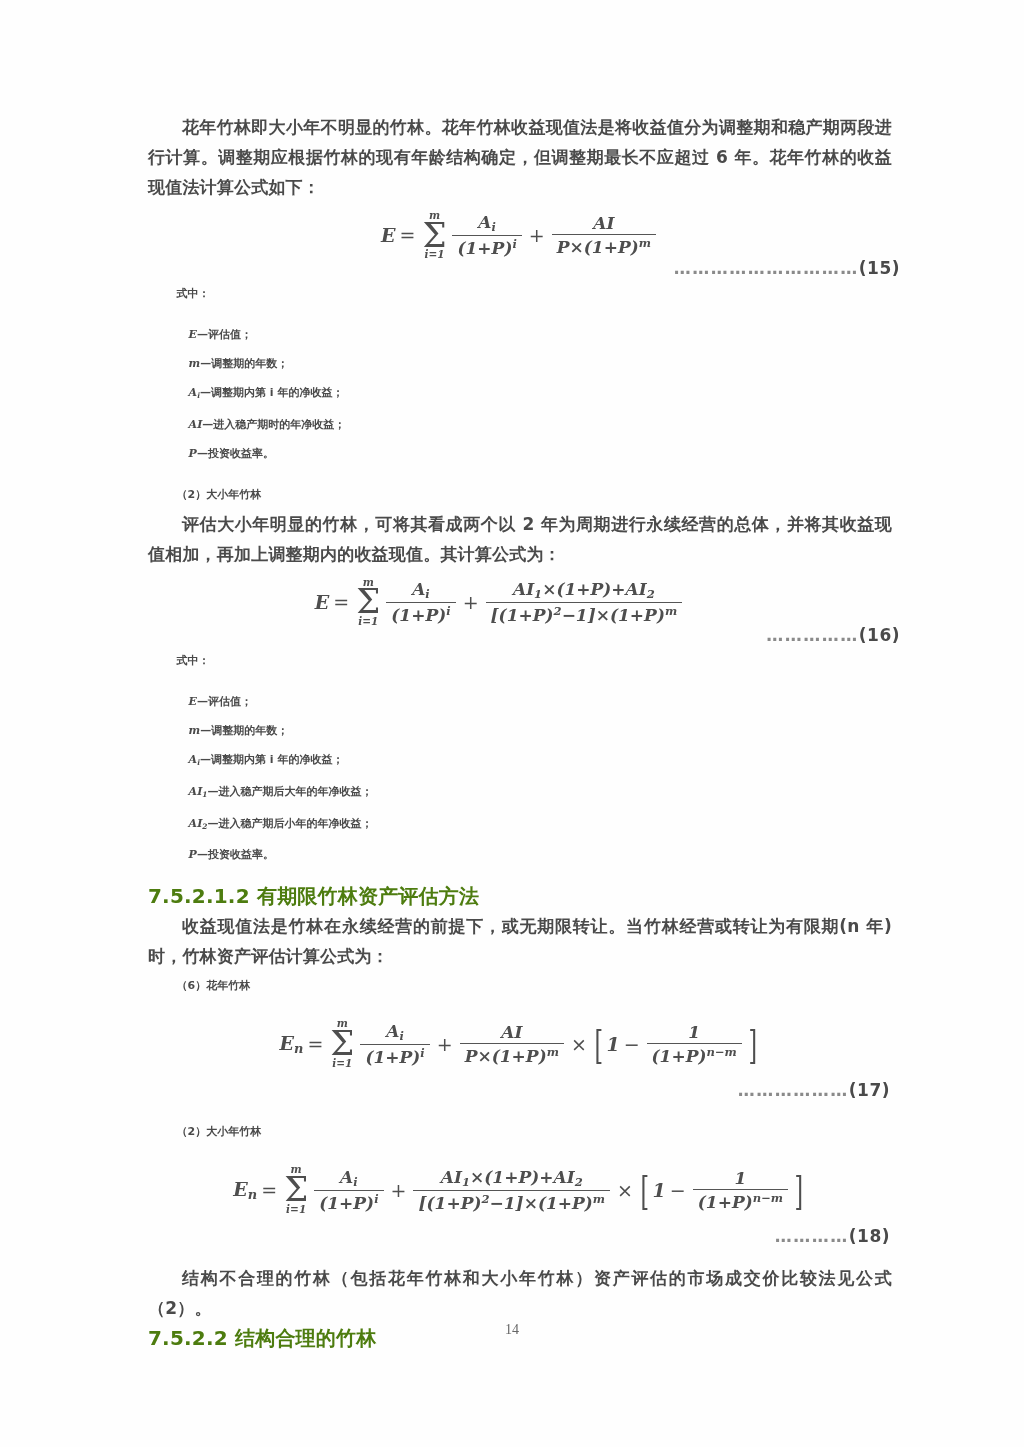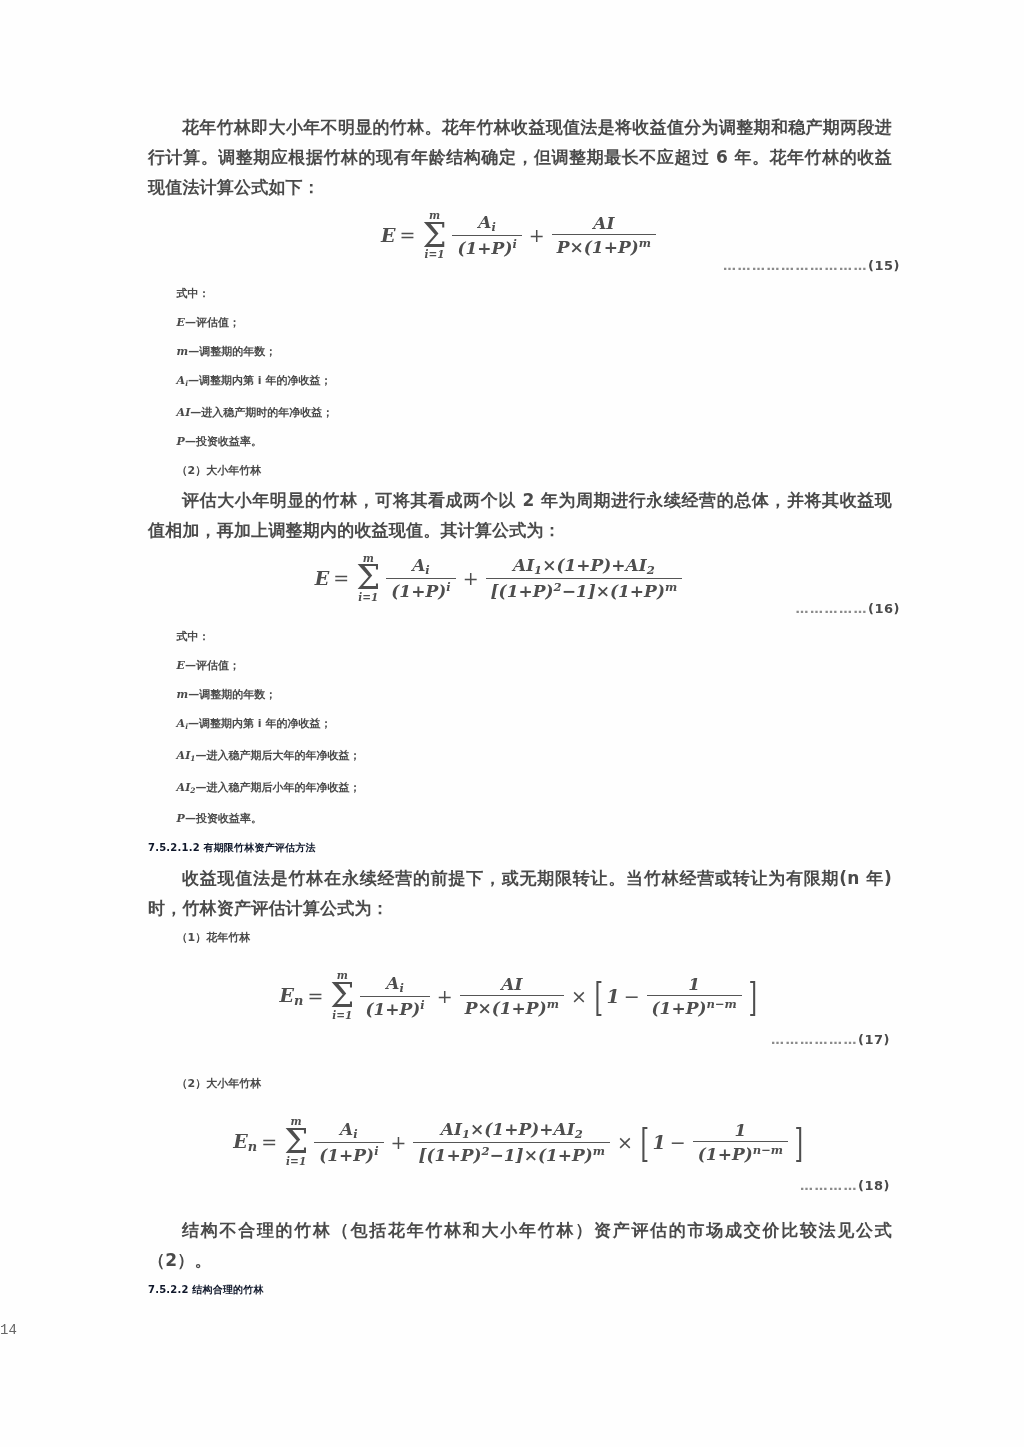--- a/index.html
+++ b/index.html
@@ -30,29 +30,29 @@
     line-height: 30px;
     color: #4a4a4a;
     text-align: justify;
     letter-spacing: 0.2px;
     font-weight: 600;
     margin: 0;
     font-family: "DejaVu Sans", "Liberation Sans", sans-serif;
   }
   .indent2 { text-indent: 2em; }
   .heading {
-    font-size: 10px;
+    font-size: 20px;
     line-height: 30px;
-    color: #0f172a;
+    color: #4d7c0f;
     font-weight: 700;
     margin: 0;
     letter-spacing: 0.2px;
   }
   .deflist {
-    margin: 0;
+    margin: 12px;
     padding: 0;
   }
   .defline {
     font-size: 11px;
     line-height: 29px;
     color: #4a4a4a;
     font-weight: 600;
     padding-left: 2.6em;
     white-space: nowrap;
   }
@@ -131,36 +131,36 @@
     font-weight: 300;
     line-height: 0.6;
     transform: scaleX(0.55);
   }
   .bracket-group {
     display: inline-flex;
     align-items: center;
   }
   .eqnum {
     position: absolute;
-    font-size: 13px;
+    font-size: 17px;
     color: #4a4a4a;
     font-weight: 600;
     white-space: nowrap;
     letter-spacing: 0.5px;
   }
   .dots { letter-spacing: 1.5px; color: #8a8a8a; }
   .pagenum {
     position: absolute;
     left: 0;
     right: 0;
     top: 1322px;
-    text-align: left;
+    text-align: center;
     font-size: 14px;
     color: #666;
-    font-family: Liberation Mono, monospace;
+    font-family: Liberation Serif, serif;
   }
   .spacer-sm { height: 8px; }
   .spacer-md { height: 18px; }
   .spacer-lg { height: 30px; }
 </style>
 </head>
 <body>
 
 <div class="page">
   <div class="content">
@@ -247,21 +247,21 @@
       <div class="defline"><span class="sym">A<span class="sub">i</span></span>—调整期内第 i 年的净收益；</div>
       <div class="defline"><span class="sym">AI<span class="sub">1</span></span>—进入稳产期后大年的年净收益；</div>
       <div class="defline"><span class="sym">AI<span class="sub">2</span></span>—进入稳产期后小年的年净收益；</div>
       <div class="defline"><span class="sym">P</span>—投资收益率。</div>
     </div>
 
     <div class="heading">7.5.2.1.2  有期限竹林资产评估方法</div>
 
     <p class="para indent2">收益现值法是竹林在永续经营的前提下，或无期限转让。当竹林经营或转让为有限期(n 年)时，竹林资产评估计算公式为：</p>
 
-    <div class="defline">（1）花年竹林</div>
+    <div class="defline">（6）花年竹林</div>
 
     <div class="spacer-md"></div>
 
     <div class="eqrow">
       <div class="eq">
         <span class="it"><i>E</i><span class="sub">n</span></span>
         <span class="op">=</span>
         <span class="sigma">
           <span class="lim">m</span>
           <span class="big">Σ</span>

